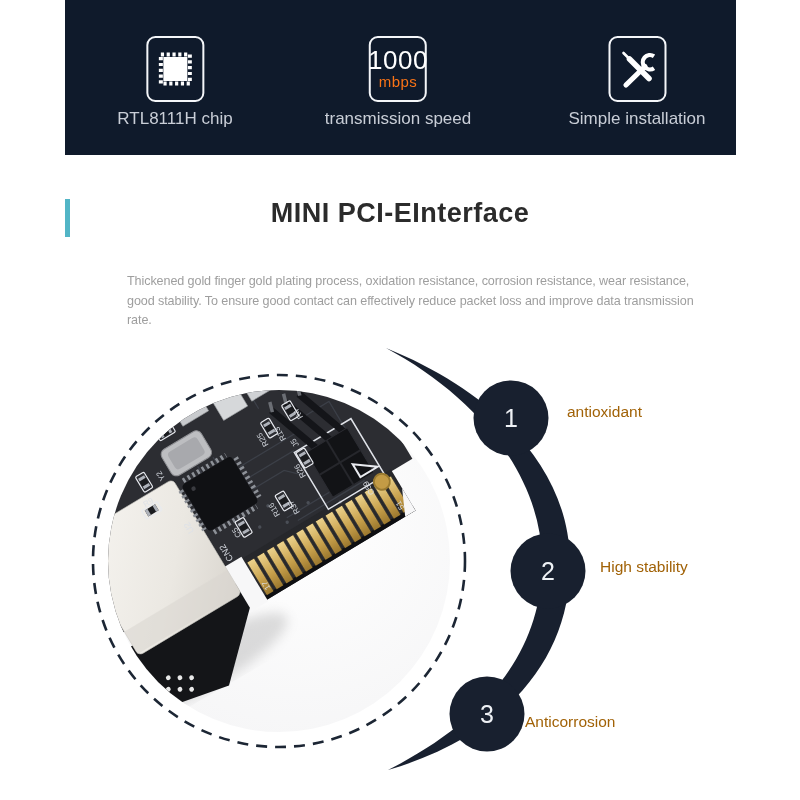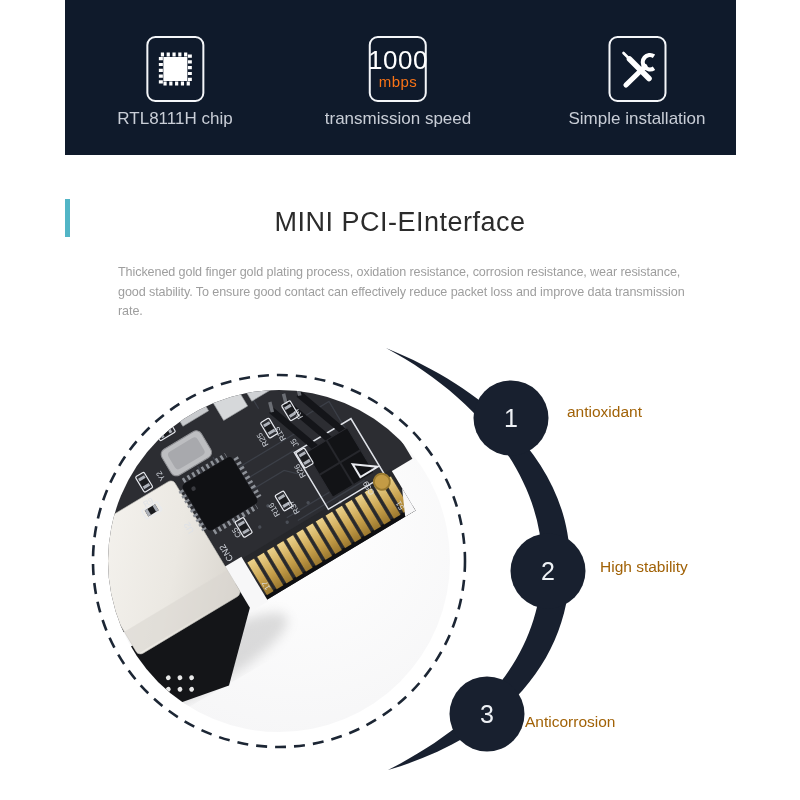--- a/index.html
+++ b/index.html
@@ -13,23 +13,23 @@
   .feat-1{left:110px;} .feat-2{left:333px;} .feat-3{left:536px;margin-left:36px;}
   .icon-box{width:58px;height:66px;border:2.5px solid #f4f6f9;border-radius:9px;
             display:flex;flex-direction:column;align-items:center;justify-content:center;
             box-sizing:border-box;}
   .speed-top{color:#fff;font-size:26px;line-height:1;letter-spacing:.5px;}
   .speed-bottom{color:#f97316;font-size:15px;line-height:1.15;letter-spacing:.5px;}
   .feat-label{margin-top:7px;color:#c9ced7;font-size:17px;white-space:nowrap;}
 
   
   .teal-bar{position:absolute;left:65px;top:199px;width:5px;height:38px;background:#52b5c6;}
-  .title{position:absolute;left:0;top:207px;width:800px;margin:0;text-align:center;
-         font-size:27px;font-weight:400;color:#2b2b2b;letter-spacing:.5px;}
-  .desc{position:absolute;left:118px;top:263px;width:578px;margin:0;
+  .title{position:absolute;left:0;top:198px;width:800px;margin:0;text-align:center;
+         font-size:27px;font-weight:700;color:#2b2b2b;letter-spacing:.5px;}
+  .desc{position:absolute;left:118px;top:263px;width:578px;margin:9px;
         font-size:12.6px;line-height:1.55;color:#9e9e9e;letter-spacing:-.1px;}
 
   
   .photo-svg{position:absolute;left:90px;top:372px;width:378px;height:378px;}
   .pcb-label{font-family:"Liberation Sans",sans-serif;font-size:8px;fill:#dde1e8;opacity:.92;}
   .pcb-label-lg{font-size:9px;}
 
   
   .swoosh-svg{position:absolute;left:0;top:0;width:800px;height:800px;pointer-events:none;}
   .pt-num{font-family:"Liberation Sans",sans-serif;font-size:25px;fill:#eef1f5;}

